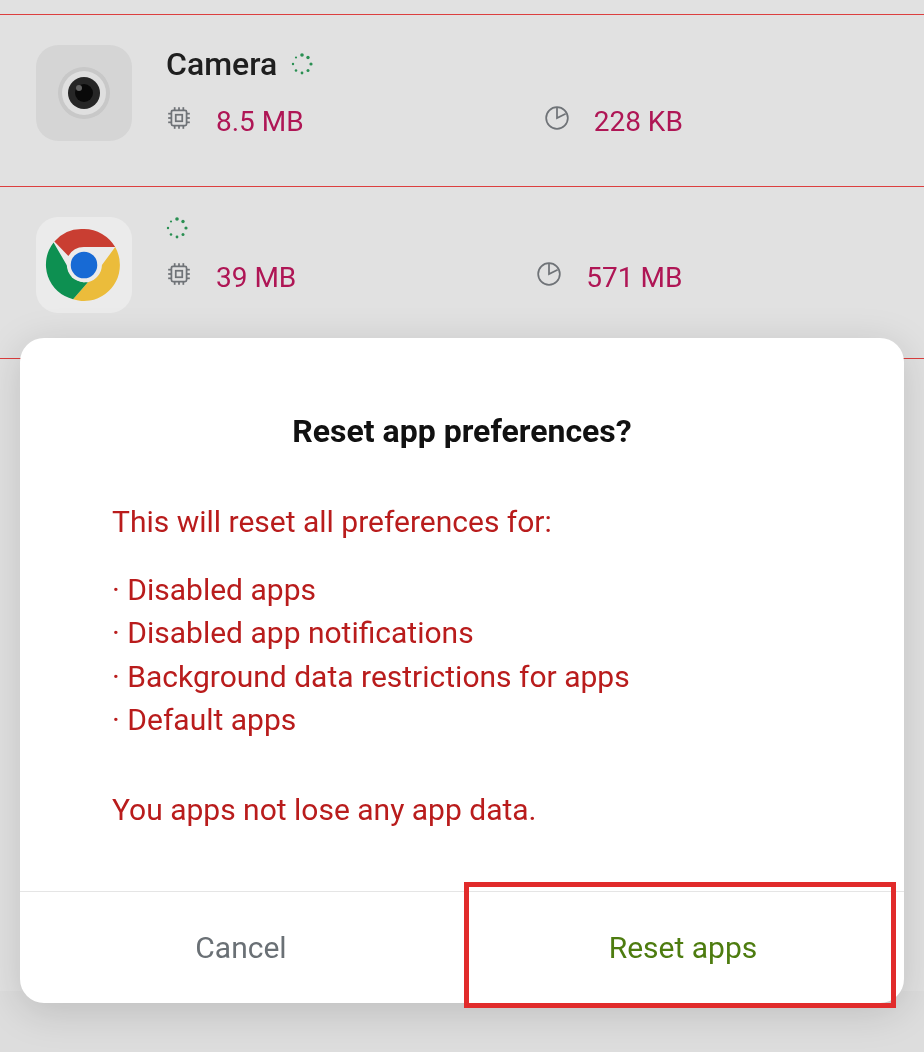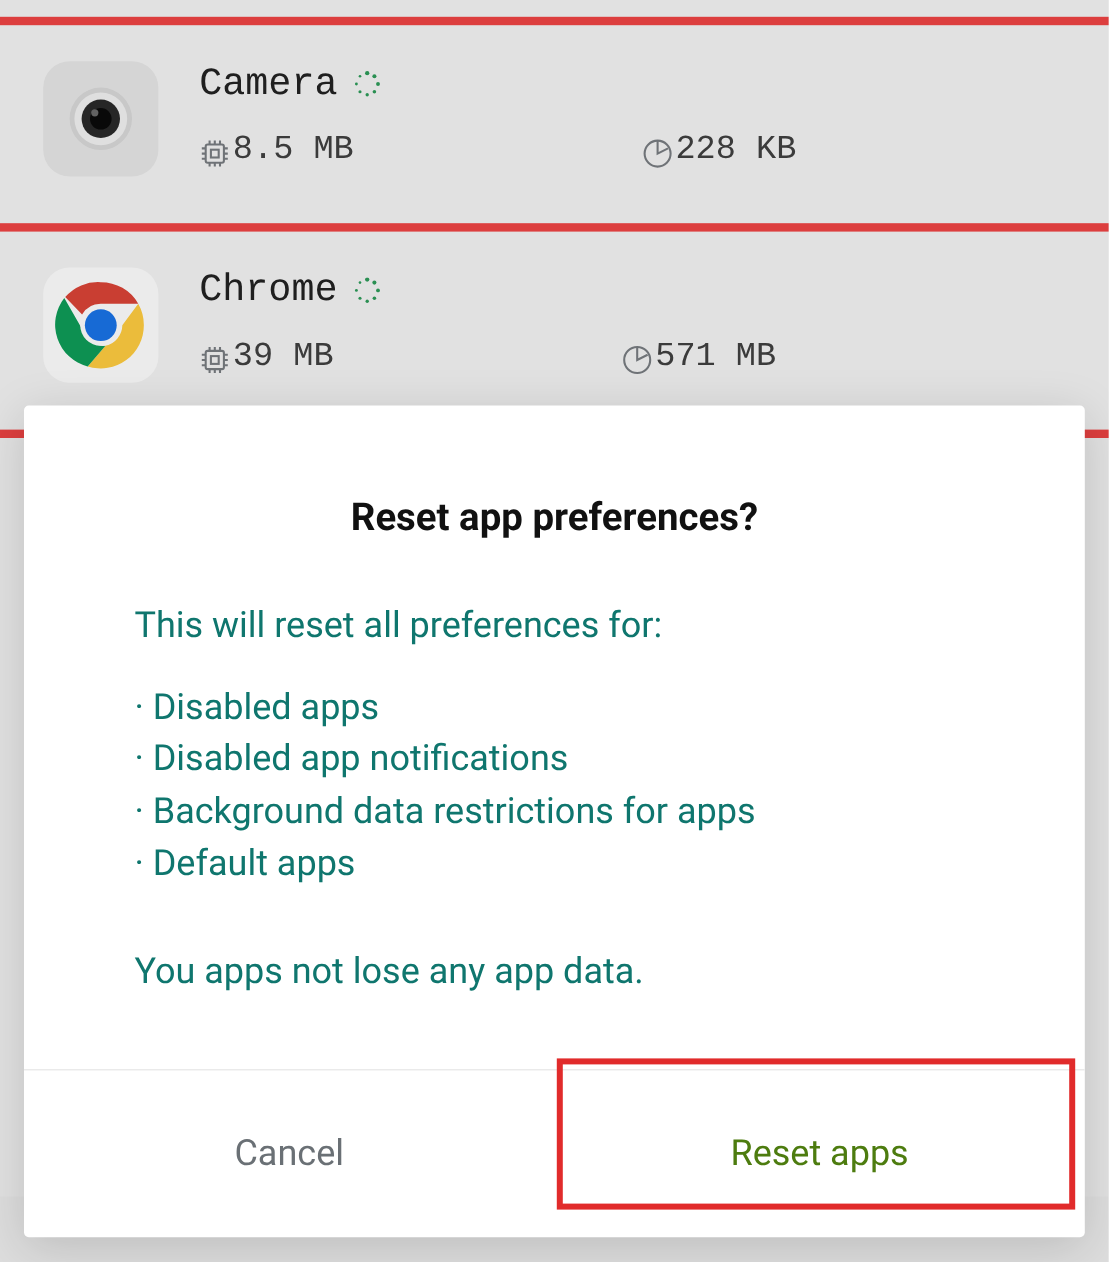--- a/index.html
+++ b/index.html
@@ -18,23 +18,22 @@
       pointer-events: none;
       z-index: 5;
     }
     .list {
       background: #f5f5f5;
     }
     .row {
       display: flex;
       align-items: flex-start;
       padding: 24px 36px 24px 36px;
-      border-bottom: 7px solid #ef4444;
+      border-bottom: 1px solid #ef4444;
       min-height: 172px;
-      font-family: Liberation Mono, monospace;
     }
     .row.first {
       padding-top: 0;
       min-height: auto;
       padding-bottom: 14px;
     }
     .app-icon {
       width: 96px;
       height: 96px;
       border-radius: 22px;
@@ -63,61 +62,61 @@
     }
     .spinner-icon svg { display:block; }
     .meta-line {
       display: flex;
       gap: 240px;
       margin-top: 22px;
       align-items: center;
     }
     .meta-item {
       display: flex;
-      align-items: flex-end;
-      gap: 2px;
-      color: #404040;
+      align-items: flex-start;
+      gap: 24px;
+      color: #be185d;
       font-size: 28px;
     }
     .meta-item svg { flex-shrink:0; }
     
     .dialog {
       position: absolute;
       left: 20px;
       right: 20px;
       top: 338px;
       background: #fff;
-      border-radius: 4px;
+      border-radius: 24px;
       z-index: 10;
       box-shadow: 0 8px 40px rgba(0,0,0,0.15);
       overflow: hidden;
     }
     .dialog-title {
       text-align: center;
       font-size: 32px;
       font-weight: 700;
       color: #111;
       padding: 74px 40px 50px;
     }
     .dialog-body {
       padding: 0 92px 60px;
       font-size: 30px;
-      color: #0f766e;
+      color: #b91c1c;
       line-height: 1.45;
     }
     .dialog-body .lead { margin-bottom: 24px; }
     .dialog-body .bullets { margin-bottom: 46px; }
     .dialog-body .bullets div::before {
       content: "·  ";
     }
     .dialog-body .note { }
     .dialog-actions {
       display: flex;
       border-top: 1px solid #e5e5e5;
-      height: 140px;
+      height: 112px;
     }
     .dialog-btn {
       flex: 1;
       display: flex;
       align-items: center;
       justify-content: center;
       font-size: 30px;
       cursor: pointer;
     }
     .dialog-btn.cancel { color: #6a7075; }
@@ -216,21 +215,20 @@
         <circle cx="50" cy="50" r="46" fill="#fff"></circle>
         <path d="M50 4 a46 46 0 0 1 40 23 L50 27 a23 23 0 0 0 -20 11.5 L12 20 A46 46 0 0 1 50 4z" fill="#db4437"></path>
         <path d="M96 50 a46 46 0 0 1 -60 44 L55 72 a23 23 0 0 0 18 -22 l17 -23 A46 46 0 0 1 96 50z" fill="#ffcd40"></path>
         <path d="M11 21 l19 33 a23 23 0 0 0 25 18 L36 94 A46 46 0 0 1 11 21z" fill="#0f9d58"></path>
         <circle cx="50" cy="50" r="22" fill="#fff"></circle>
         <circle cx="50" cy="50" r="17" fill="#1a73e8"></circle>
       </svg>
     </div>
     <div class="app-info">
       <div class="title-line">
-        <span class="app-name">Chrome</span>
         <span class="spinner-icon">
           <svg width="22" height="22" viewBox="0 0 22 22">
             <g fill="#2e9c5a">
               <circle cx="11" cy="2" r="1.8"></circle>
               <circle cx="17" cy="4.5" r="1.7"></circle>
               <circle cx="20" cy="11" r="1.6"></circle>
               <circle cx="17" cy="17.5" r="1.5"></circle>
               <circle cx="11" cy="20" r="1.4"></circle>
               <circle cx="5" cy="17.5" r="1.3"></circle>
               <circle cx="2" cy="11" r="1.2"></circle>

